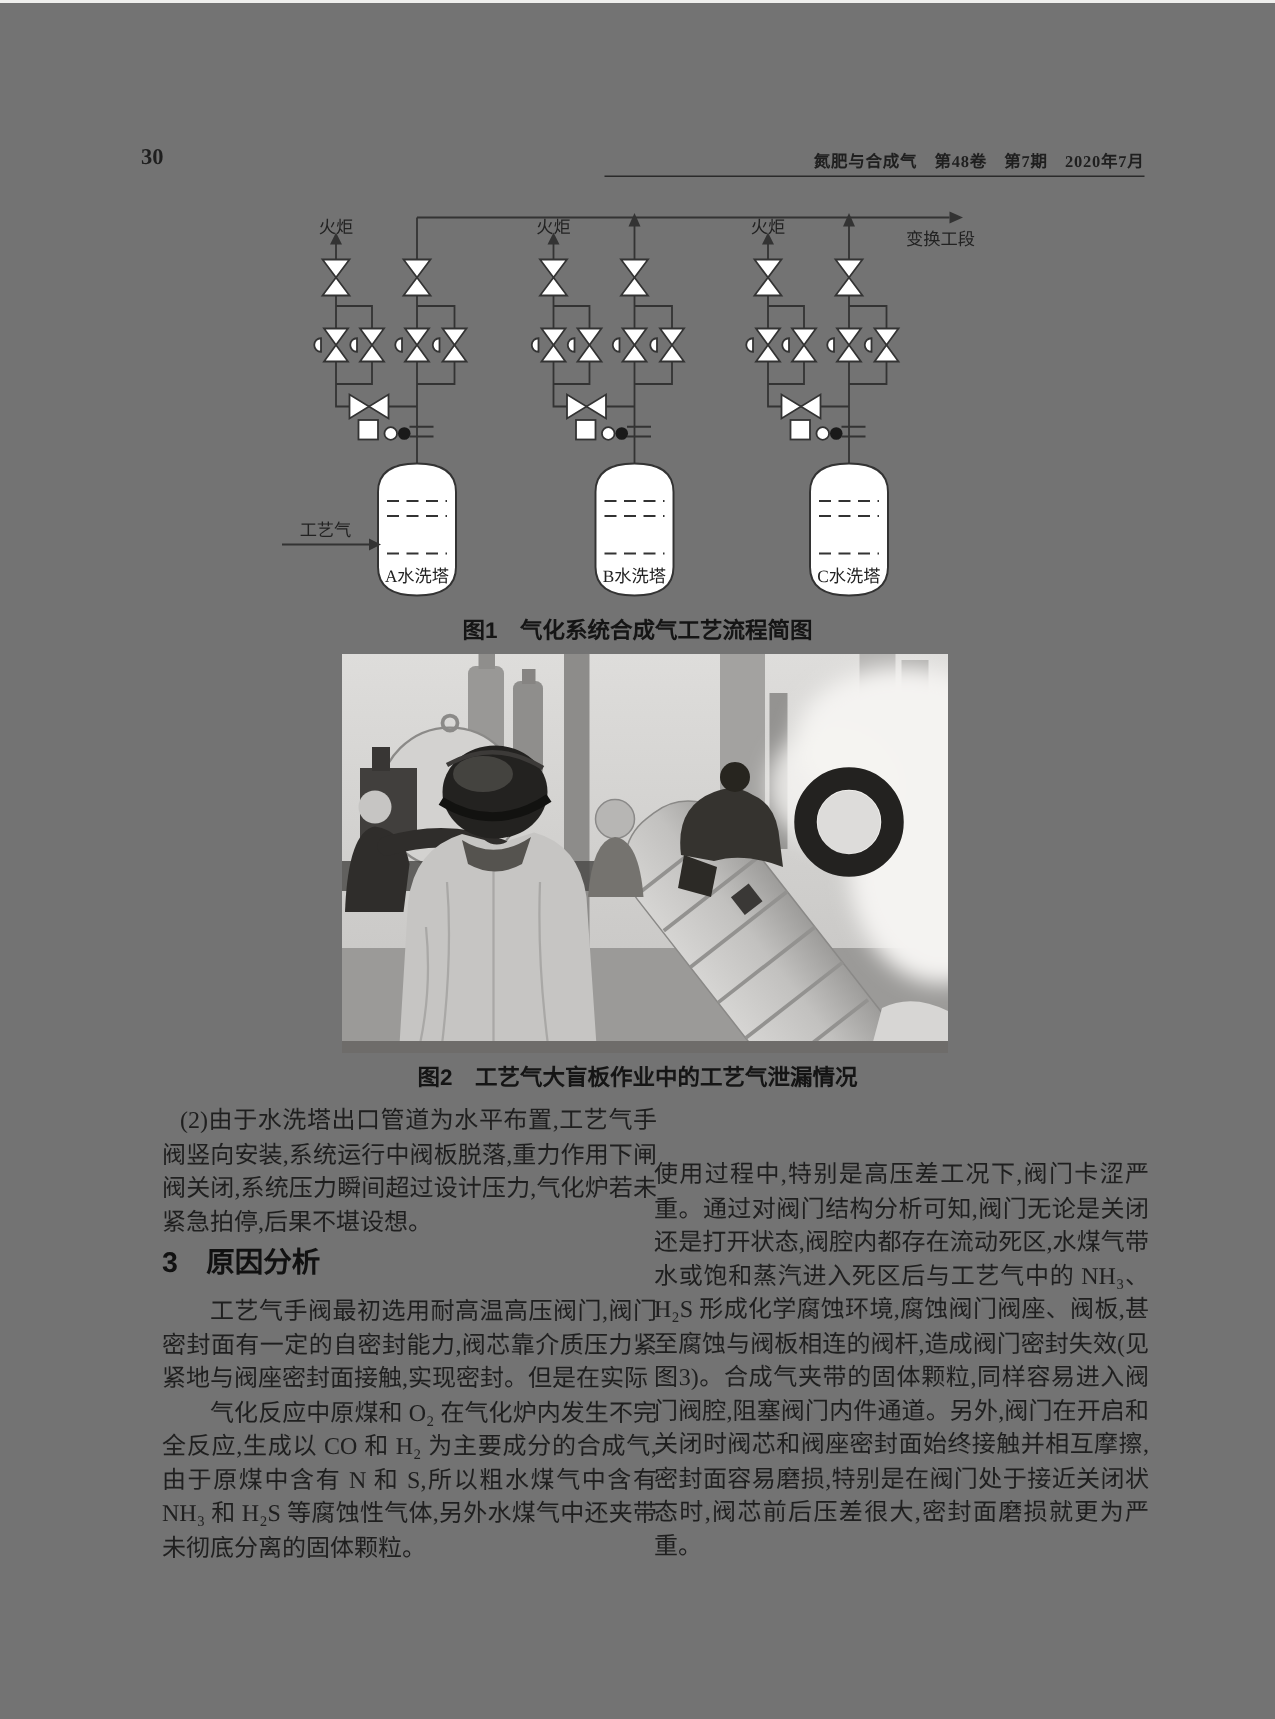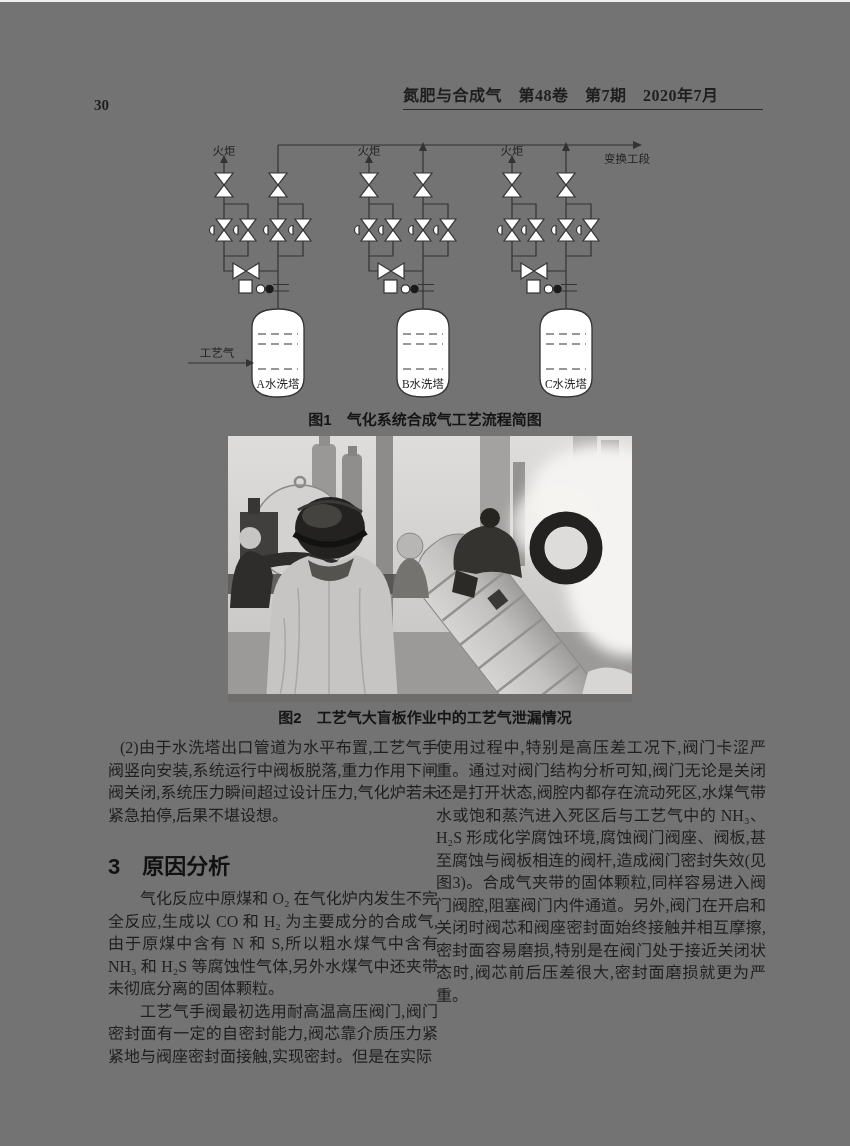--- a/index.html
+++ b/index.html
@@ -2,45 +2,45 @@
 <html lang="zh-CN"><head>
 <meta charset="utf-8">
 <style>
   html,body{margin:0;padding:0;background:#ffffff;}
   body{width:850px;height:1146px;position:relative;overflow:hidden;
        font-family:"Liberation Serif","DejaVu Serif",serif;color:#1f1f1f;}
   .page{position:absolute;inset:0;background:#737373;border-top:2px solid #efefed;}
 
   
   .pageno{position:absolute;left:94px;top:95px;font-size:15px;font-weight:bold;}
-  .jinfo{position:absolute;right:87px;top:80px;width:360px;text-align:left;
-         font-size:16px;font-weight:bold;letter-spacing:.5px;
+  .jinfo{position:absolute;right:87px;top:96px;width:360px;text-align:right;
+         font-size:11px;font-weight:bold;letter-spacing:.5px;
          border-bottom:1.5px solid #2a2a2a;padding-bottom:3px;}
 
   
   .fig1{position:absolute;left:185px;top:133px;width:490px;height:277px;}
   .fig1 text{font-size:11.5px;fill:#222;font-family:"Liberation Serif","DejaVu Serif",serif;}
   .cap{position:absolute;left:0;width:850px;text-align:center;
        font-family:"Liberation Sans","DejaVu Sans",sans-serif;
        font-weight:bold;font-size:15px;color:#151515;}
   .cap1{top:406px;}
   .cap2{top:704px;text-align:center;}
 
   
   .photo{position:absolute;left:228px;top:434px;width:404px;height:266px;background:#cfcecc;}
 
   
   .col{position:absolute;top:735px;width:330px;font-size:16px;line-height:22.5px;
        text-align:justify;text-justify:inter-ideograph;}
   .colL{left:108px;}
-  .colR{left:436px;}
+  .colR{left:436px;margin-top:36px;}
   .col p{margin:0;}
   .indent{text-indent:2em;}
   .indent-sm{text-indent:.75em;}
-  .col h3{margin:28px 0 9px 0;font-size:22px;line-height:24px;
+  .col h3{margin:4px 0 9px 0;font-size:19px;line-height:24px;
           font-family:"Liberation Sans","DejaVu Sans",sans-serif;
           font-weight:bold;color:#111;}
 </style>
 </head>
 <body>
 
 <div class="page">
 
   <div class="pageno">30</div>
   <div class="jinfo">氮肥与合成气　第48卷　第7期　2020年7月</div>
@@ -206,21 +206,21 @@
 
     <path d="M352,266 L360,236 Q380,226 404,238 L404,266 Z" fill="#d7d6d4"></path>
     <rect x="0" y="258" width="404" height="8" fill="#6e6c6a"></rect>
   </svg>
 
   <div class="cap cap2">图2　工艺气大盲板作业中的工艺气泄漏情况</div>
 
   <div class="col colL">
     <p class="indent-sm">(2)由于水洗塔出口管道为水平布置,工艺气手阀竖向安装,系统运行中阀板脱落,重力作用下闸阀关闭,系统压力瞬间超过设计压力,气化炉若未紧急拍停,后果不堪设想。</p>
     <h3>3　原因分析</h3>
+    <p class="indent">工艺气手阀最初选用耐高温高压阀门,阀门密封面有一定的自密封能力,阀芯靠介质压力紧紧地与阀座密封面接触,实现密封。但是在实际</p>
     <p class="indent">气化反应中原煤和 O₂ 在气化炉内发生不完全反应,生成以 CO 和 H₂ 为主要成分的合成气,由于原煤中含有 N 和 S,所以粗水煤气中含有 NH₃ 和 H₂S 等腐蚀性气体,另外水煤气中还夹带未彻底分离的固体颗粒。</p>
-    <p class="indent">工艺气手阀最初选用耐高温高压阀门,阀门密封面有一定的自密封能力,阀芯靠介质压力紧紧地与阀座密封面接触,实现密封。但是在实际</p>
   </div>
 
   <div class="col colR">
     <p>使用过程中,特别是高压差工况下,阀门卡涩严重。通过对阀门结构分析可知,阀门无论是关闭还是打开状态,阀腔内都存在流动死区,水煤气带水或饱和蒸汽进入死区后与工艺气中的 NH₃、H₂S 形成化学腐蚀环境,腐蚀阀门阀座、阀板,甚至腐蚀与阀板相连的阀杆,造成阀门密封失效(见图3)。合成气夹带的固体颗粒,同样容易进入阀门阀腔,阻塞阀门内件通道。另外,阀门在开启和关闭时阀芯和阀座密封面始终接触并相互摩擦,密封面容易磨损,特别是在阀门处于接近关闭状态时,阀芯前后压差很大,密封面磨损就更为严重。</p>
   </div>
 
 </div>
 
 </body></html>

